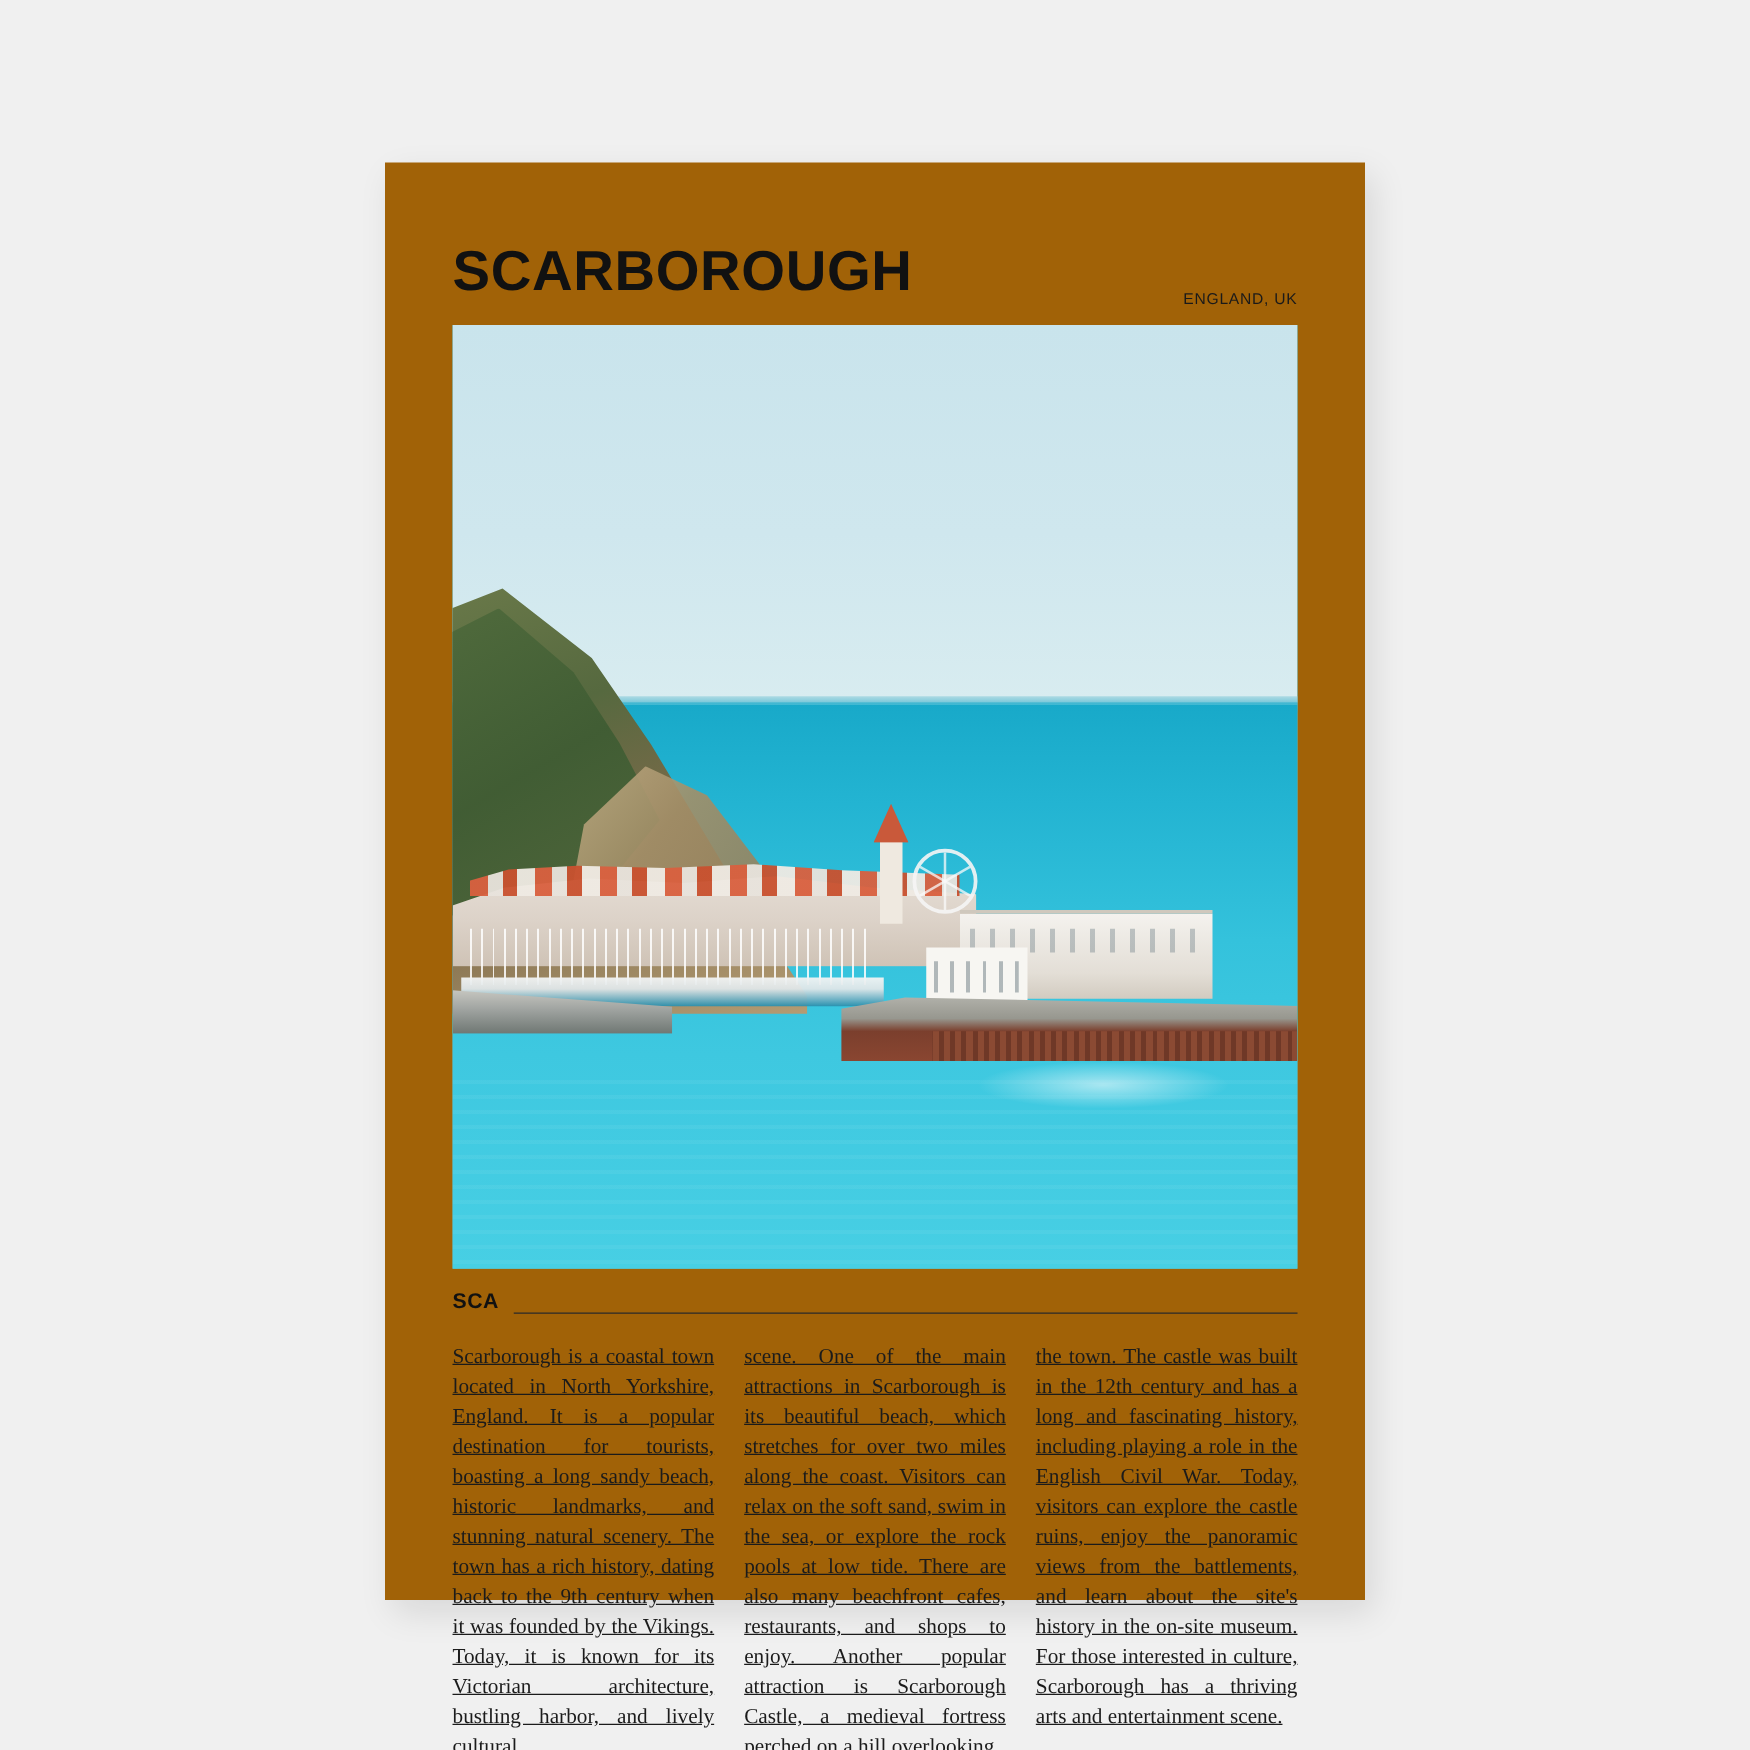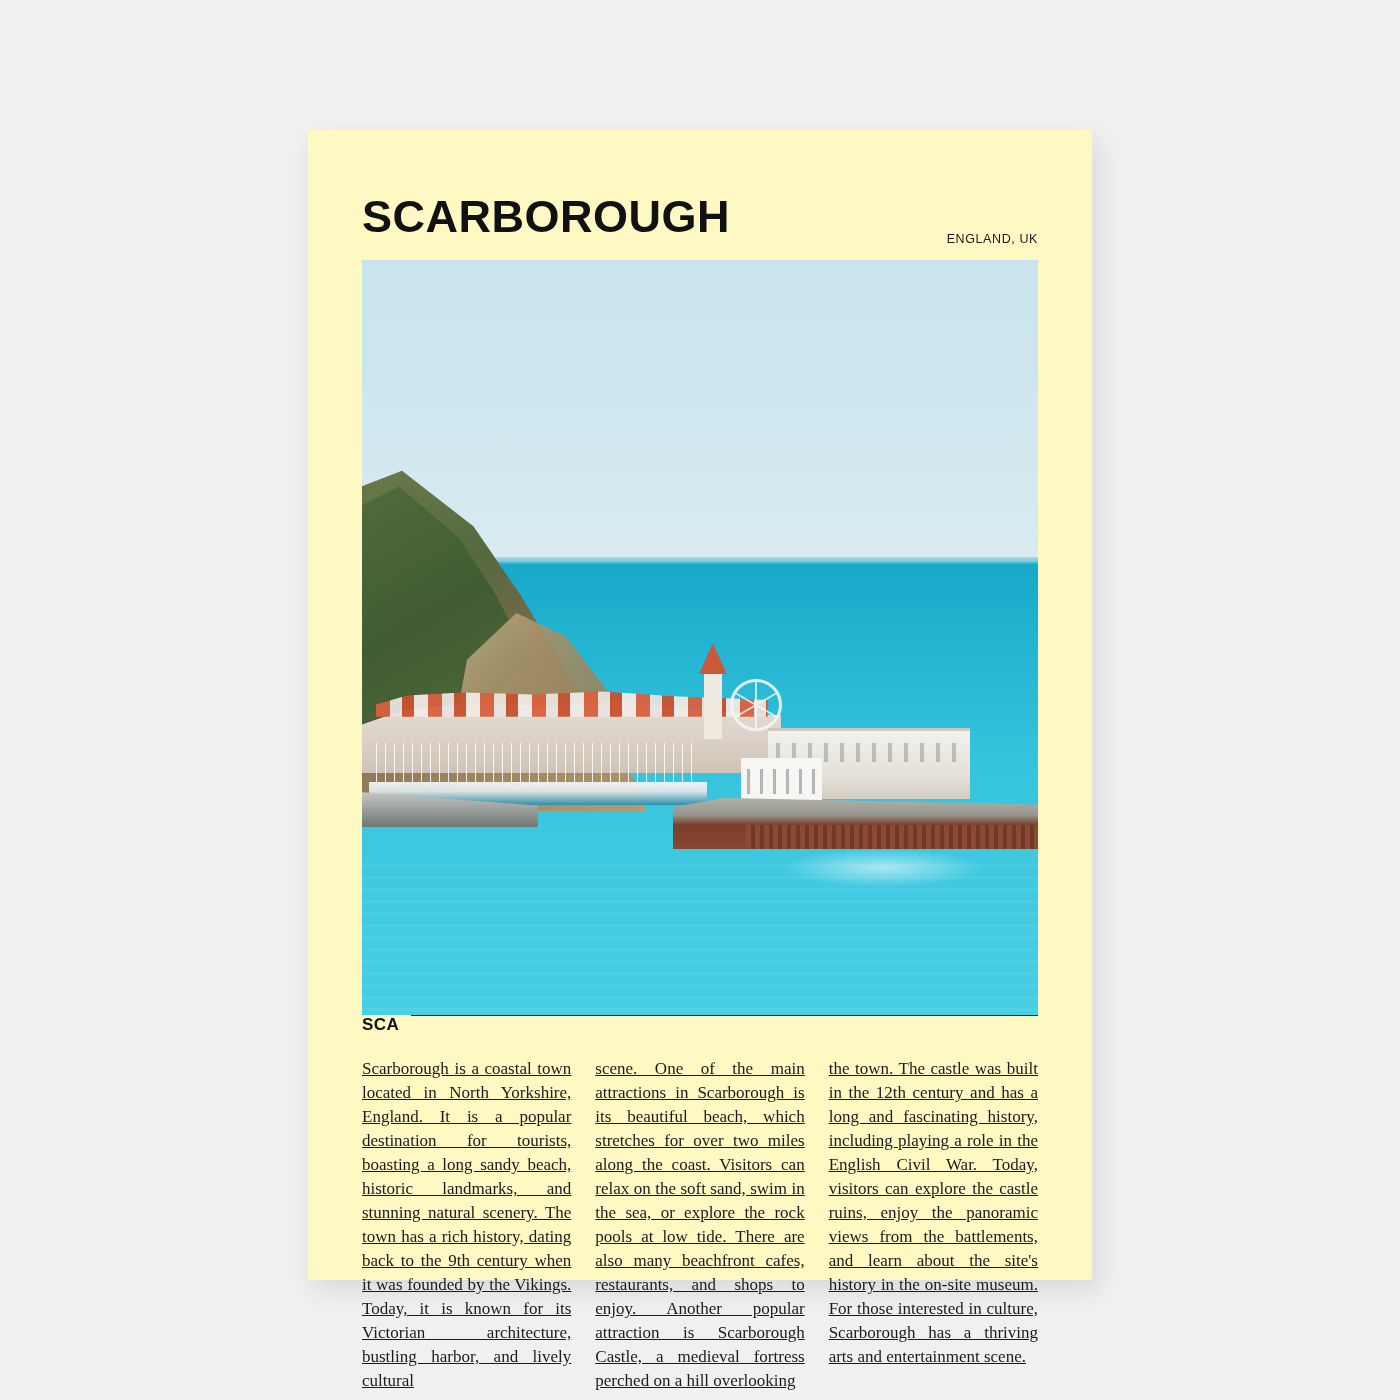--- a/index.html
+++ b/index.html
@@ -21,21 +21,21 @@
     background: #f0f0f0;
   }
 
   
   .poster {
     position: absolute;
     left: 308px;
     top: 130px;
     width: 784px;
     height: 1150px;
-    background: #fef9c3;
+    background: #a16207;
     box-shadow: 6px 10px 26px rgba(0,0,0,0.10);
   }
 
   .poster-inner {
     position: absolute;
     left: 54px;
     top: 62px;
     right: 54px;
     bottom: 54px;
   }
@@ -322,21 +322,22 @@
     top: 80%;
     bottom: 0;
     background: repeating-linear-gradient(to bottom,
       rgba(255,255,255,0.05) 0 3px,
       rgba(255,255,255,0) 3px 12px);
   }
 
   
   .caption-row {
     display: flex;
-    align-items: flex-start;
+    align-items: flex-end;
+    margin-top: 16px;
   }
   .caption-code {
     font-family: "Liberation Sans", sans-serif;
     font-weight: bold;
     font-size: 17px;
     letter-spacing: 0.4px;
     color: #111;
     margin-right: 12px;
     white-space: nowrap;
   }

